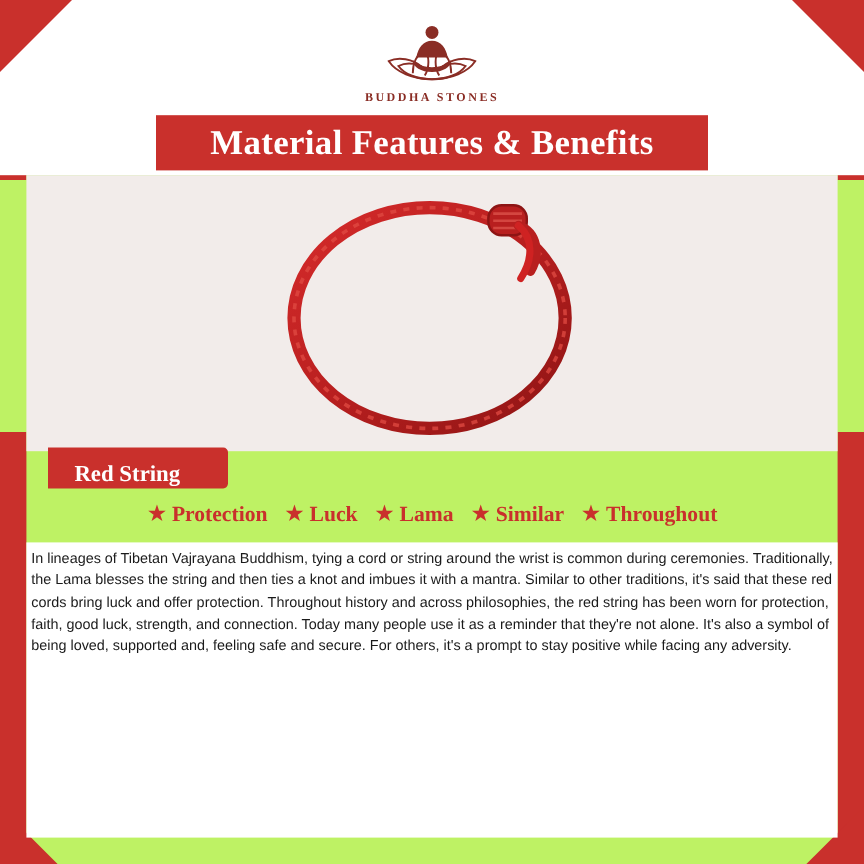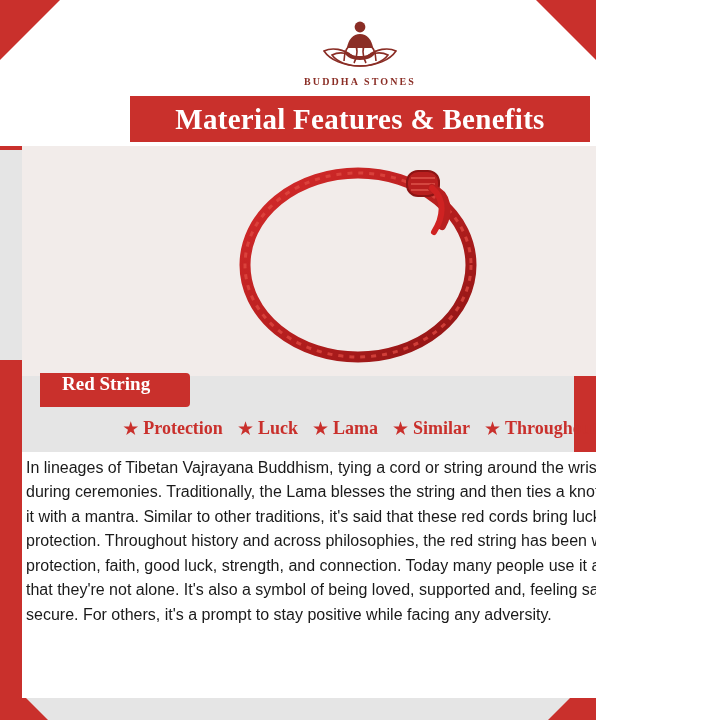--- a/index.html
+++ b/index.html
@@ -9,23 +9,23 @@
   body {
     width: 720px;
     height: 720px;
     font-family: "Liberation Sans", sans-serif;
     background: #ffffff;
     overflow: hidden;
   }
 
   #page {
     position: relative;
-    width: 596px;
+    width: 720px;
     height: 720px;
-    background: #e5e5e5;
+    background: #bef264;
     overflow: hidden;
   }
 
   
   .frame-left-top {
     position: absolute;
     left: 0; top: 0;
     width: 22px; height: 150px;
     background: #c9302c;
   }
@@ -137,21 +137,21 @@
   }
 
   
   .label-ribbon {
     position: absolute;
     left: 40px; top: 373px;
     height: 34px;
     background: #c9302c;
     padding: 0 40px 0 22px;
     display: flex;
-    align-items: flex-start;
+    align-items: flex-end;
     border-top-right-radius: 4px;
     border-bottom-right-radius: 4px;
   }
   .label-ribbon .label-text {
     color: #ffffff;
     font-size: 19px;
     font-weight: bold;
     font-family: "Liberation Serif", serif;
   }
 
@@ -181,21 +181,21 @@
     font-weight: bold;
     font-family: "Liberation Serif", serif;
   }
 
   
   .body-block {
     position: absolute;
     left: 26px; top: 456px;
     width: 672px;
     color: #1a1a1a;
-    font-size: 16px;
+    font-size: 12px;
     line-height: 1.53;
     font-family: "Liberation Sans", sans-serif;
     text-align: left;
   }
 
   
   .bottom-white {
     position: absolute;
     left: 22px; top: 452px;
     width: 676px; height: 246px;

